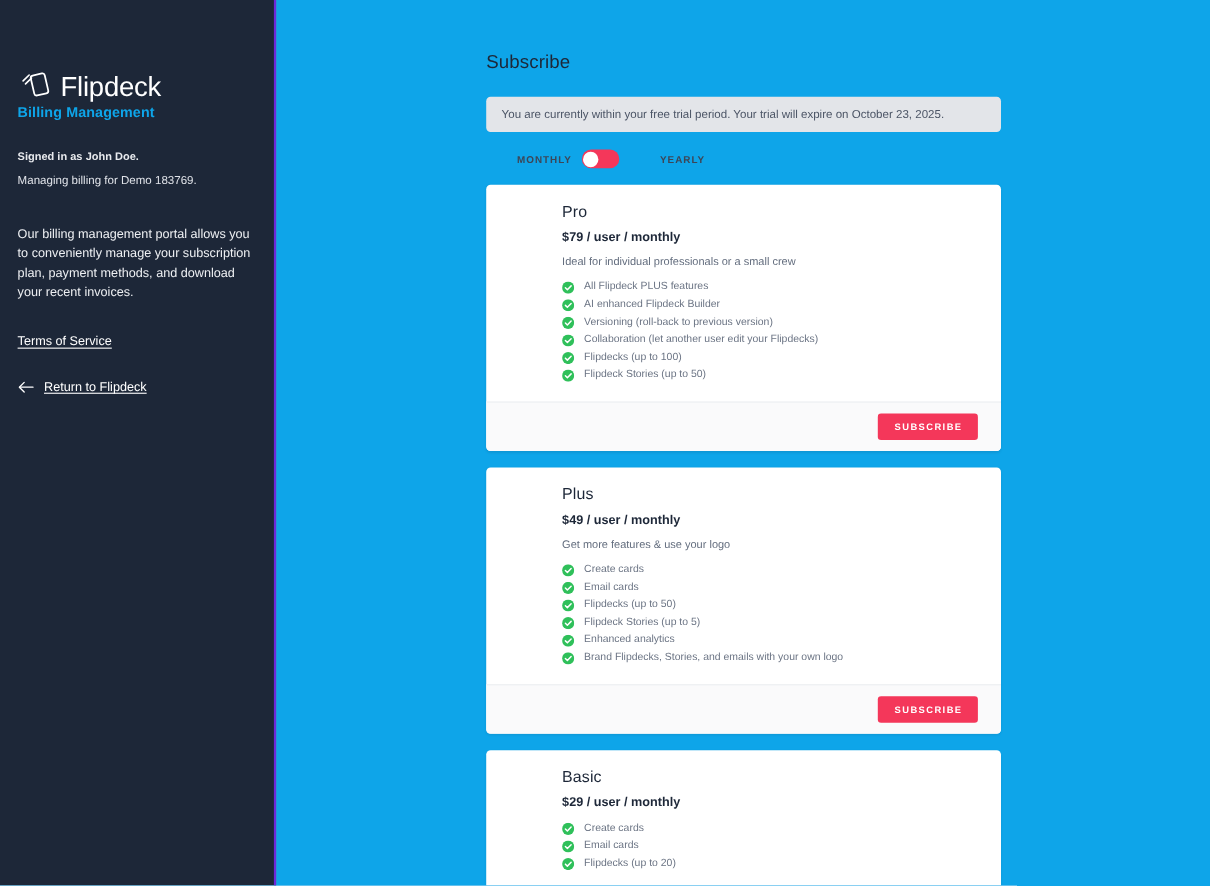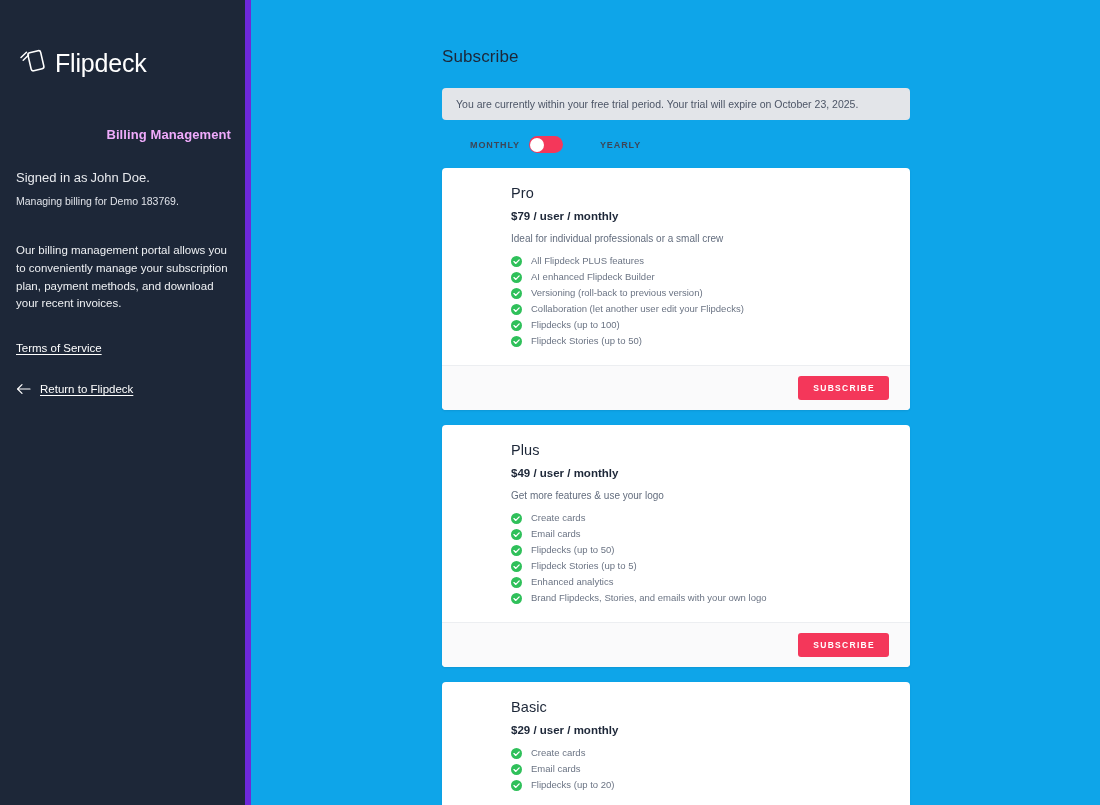--- a/index.html
+++ b/index.html
@@ -20,22 +20,22 @@
     display: flex;
     width: 1100px;
     height: 805px;
   }
 
   
   .sidebar {
     width: 251px;
     flex: 0 0 251px;
     background: #1d2738;
-    border-right: 6px solid #6d28d9;
-    padding: 0 14px;
+    border-right: 2px solid #6d28d9;
+    padding: 16px 14px;
     position: relative;
     color: #ffffff;
   }
 
   .logo-row {
     display: flex;
     align-items: center;
     gap: 8px;
     padding-top: 48px;
     padding-left: 3px;
@@ -44,35 +44,33 @@
   .logo-mark { width: 30px; height: 30px; display: block; }
 
   .logo-text {
     font-size: 25px;
     font-weight: 400;
     letter-spacing: -0.2px;
     color: #ffffff;
   }
 
   .sidebar-heading {
-    margin-top: 49px;
     padding-left: 2px;
     font-size: 13px;
     font-weight: bold;
-    color: #f0abfc;
+    color: #0ea5e9;
     letter-spacing: 0.1px;
-    text-align: right;
   }
 
   .signed-in {
     margin-top: 28px;
     padding-left: 2px;
-    font-size: 13px;
+    font-size: 10px;
     color: #e8eaee;
-    font-weight: 400;
+    font-weight: 700;
   }
   .signed-in .user-name { margin-left: 3px; }
 
   .managing {
     margin-top: 10px;
     padding-left: 2px;
     font-size: 10.5px;
     color: #dfe2e8;
   }
 

